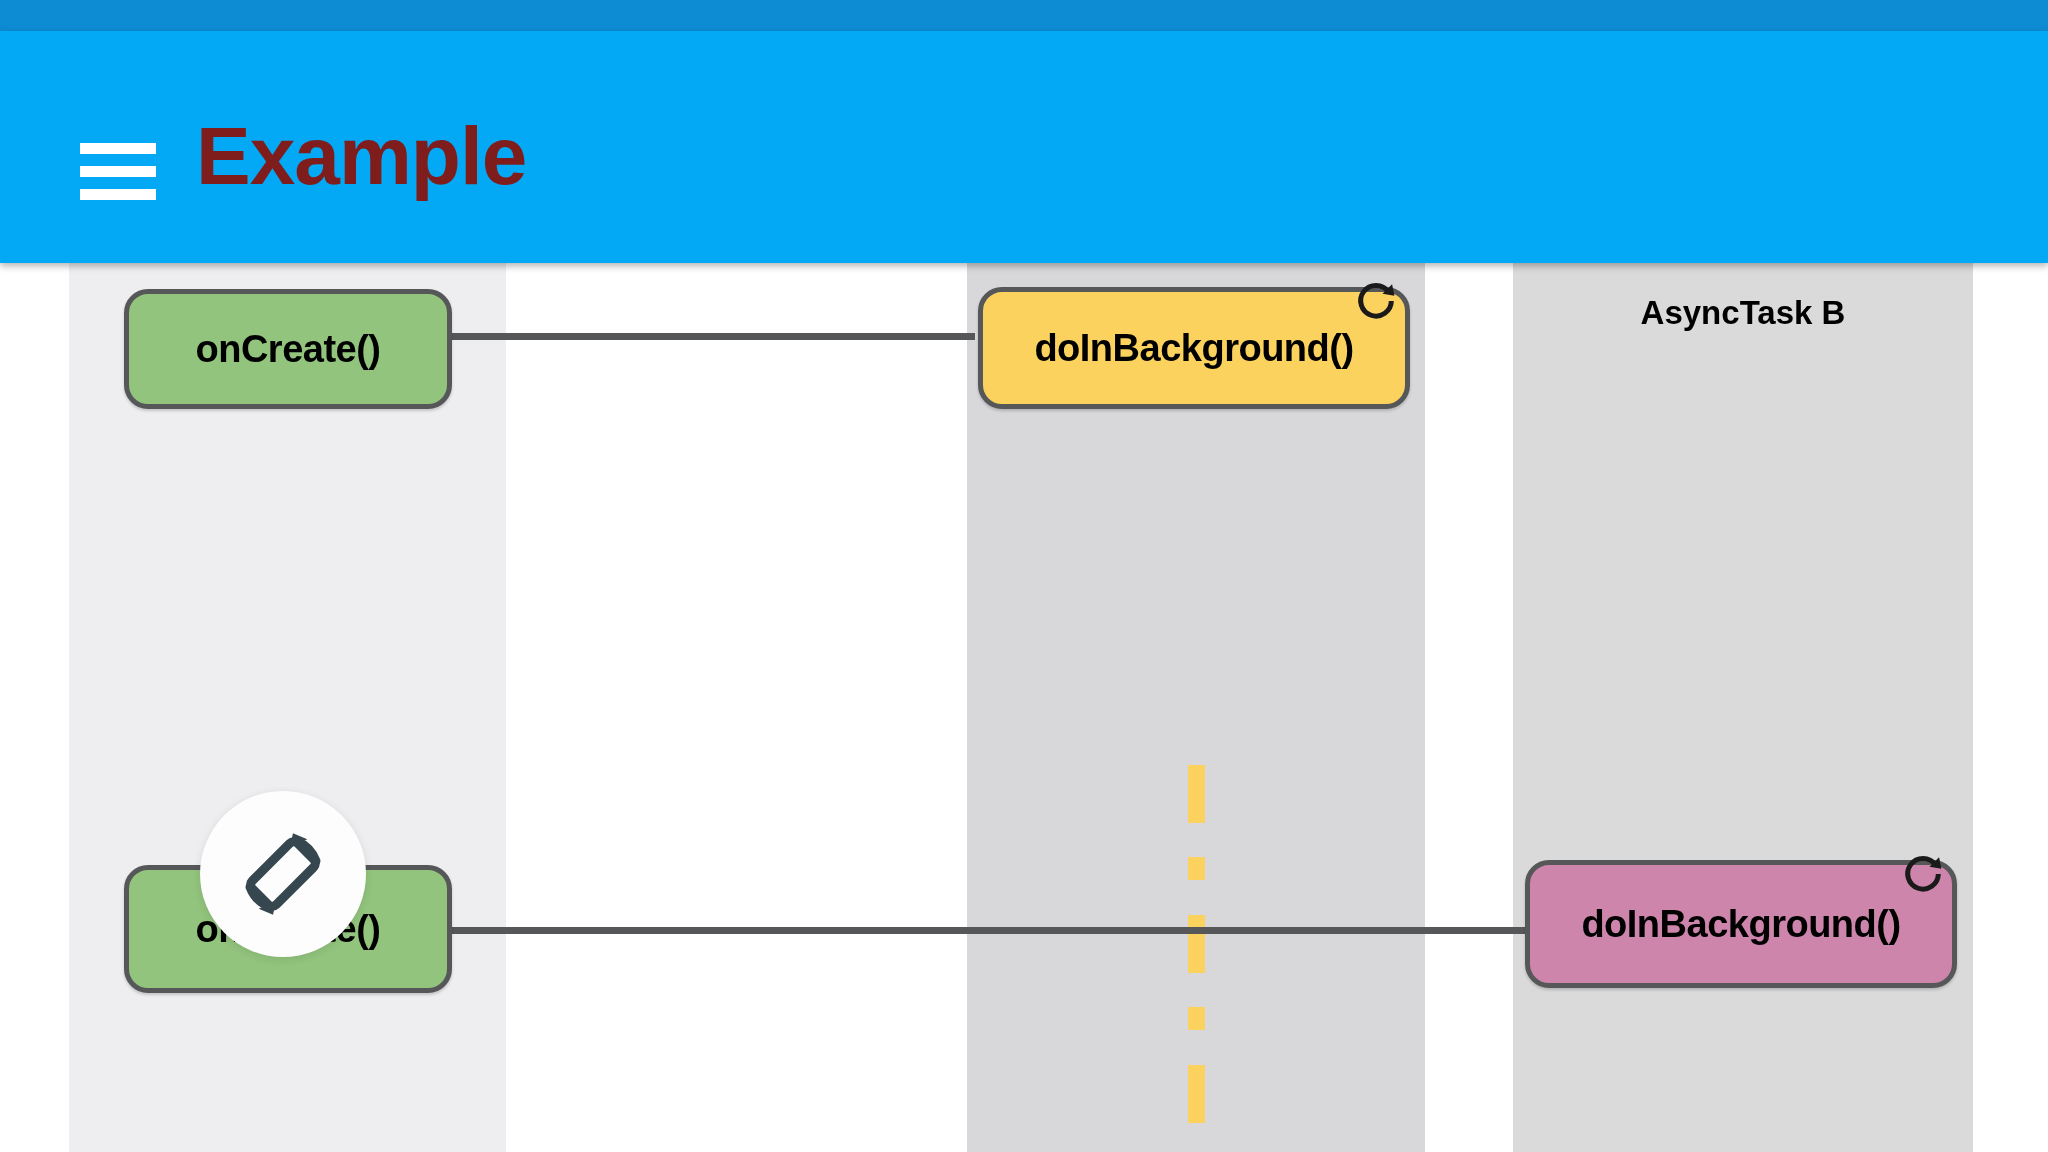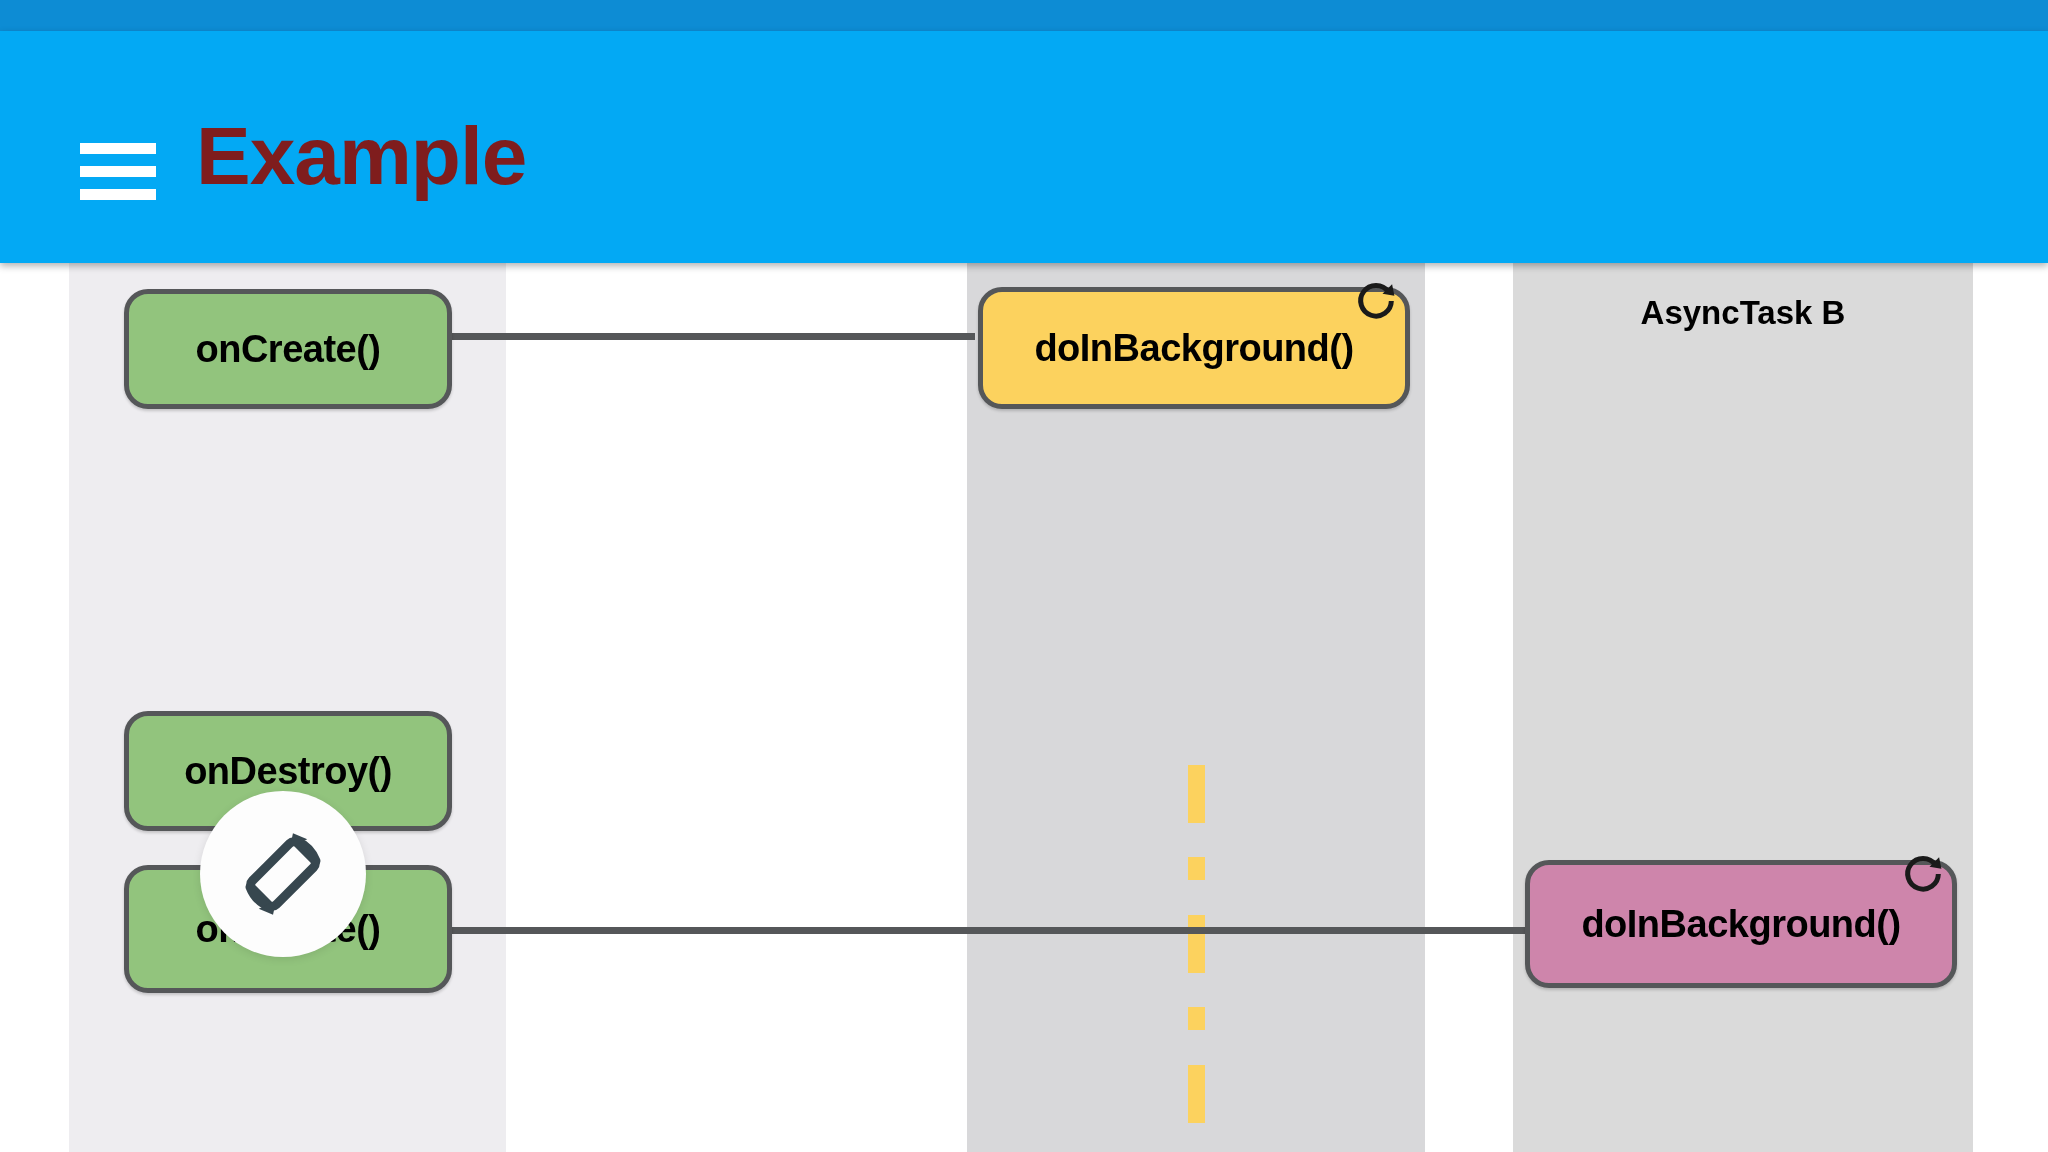--- a/index.html
+++ b/index.html
@@ -201,23 +201,20 @@
     <div class="seg" style="top:300px; height:58px; background:#fcd25e;"></div>
   </div>
 
   <div class="connector" style="left:345px; top:70px; width:630px;"></div>
   <div class="connector" style="left:345px; top:664px; width:1180px;"></div>
 
   <div class="node green" style="left:124px; top:26px; width:328px; height:120px;">
     <span class="node-label">onCreate()</span>
   </div>
 
-  <div class="node green" style="left:124px; top:448px; width:328px; height:120px;">
-    <span class="node-label">onDestroy()</span>
-  </div>
 
   <div class="node green" style="left:124px; top:602px; width:328px; height:128px;">
     <span class="node-label">onCreate()</span>
   </div>
 
   <div class="node yellow" style="left:978px; top:24px; width:432px; height:122px;">
     <span class="node-label">doInBackground()</span>
     <svg class="loop-icon" viewBox="0 0 24 24">
       <path d="M18.5 7.2 A8 8 0 1 0 20 12" fill="none" stroke="#1a1a1a" stroke-width="2.6" stroke-linecap="butt"></path>
       <polygon points="20.4,3.3 21.6,9.3 15.4,8.2" fill="#1a1a1a"></polygon>

